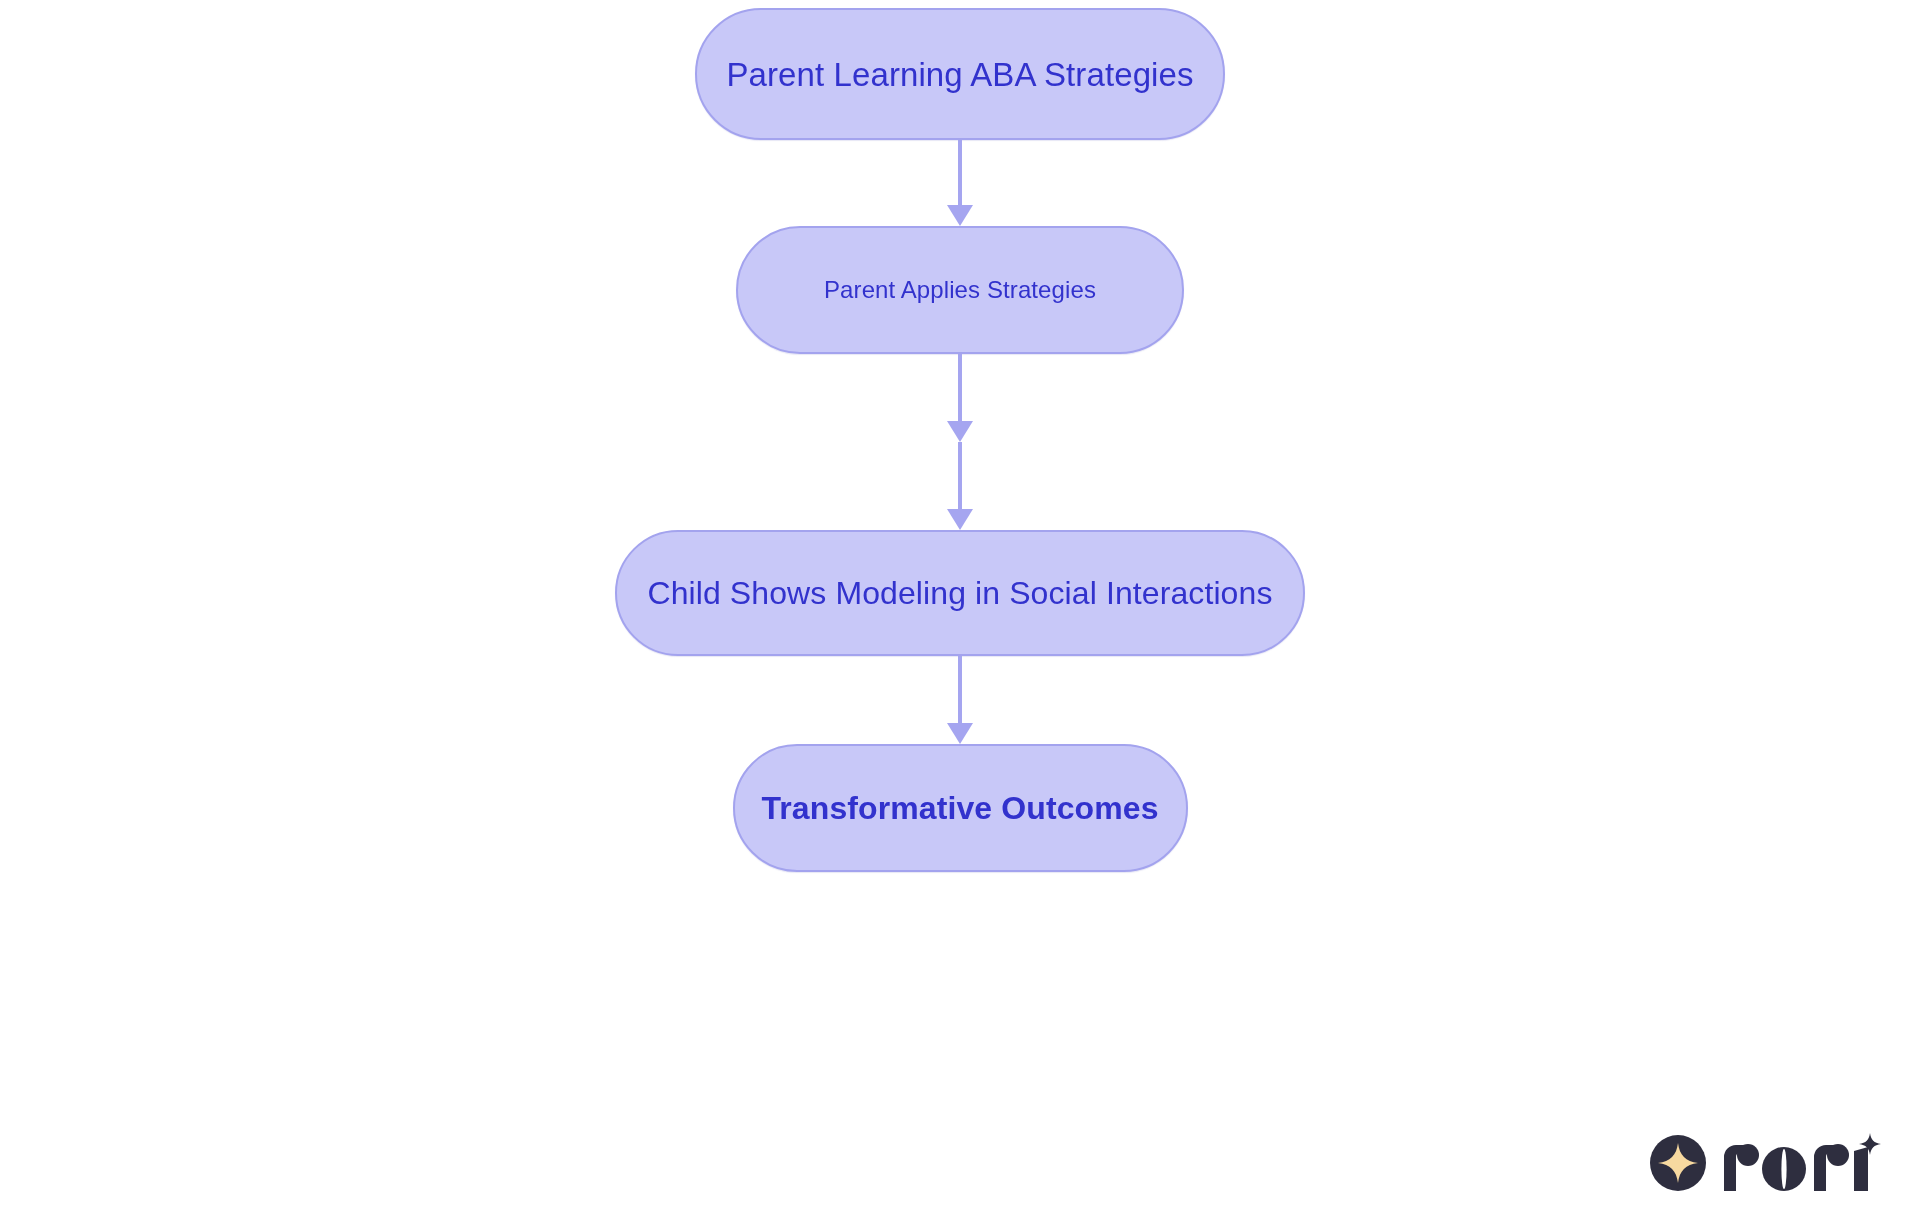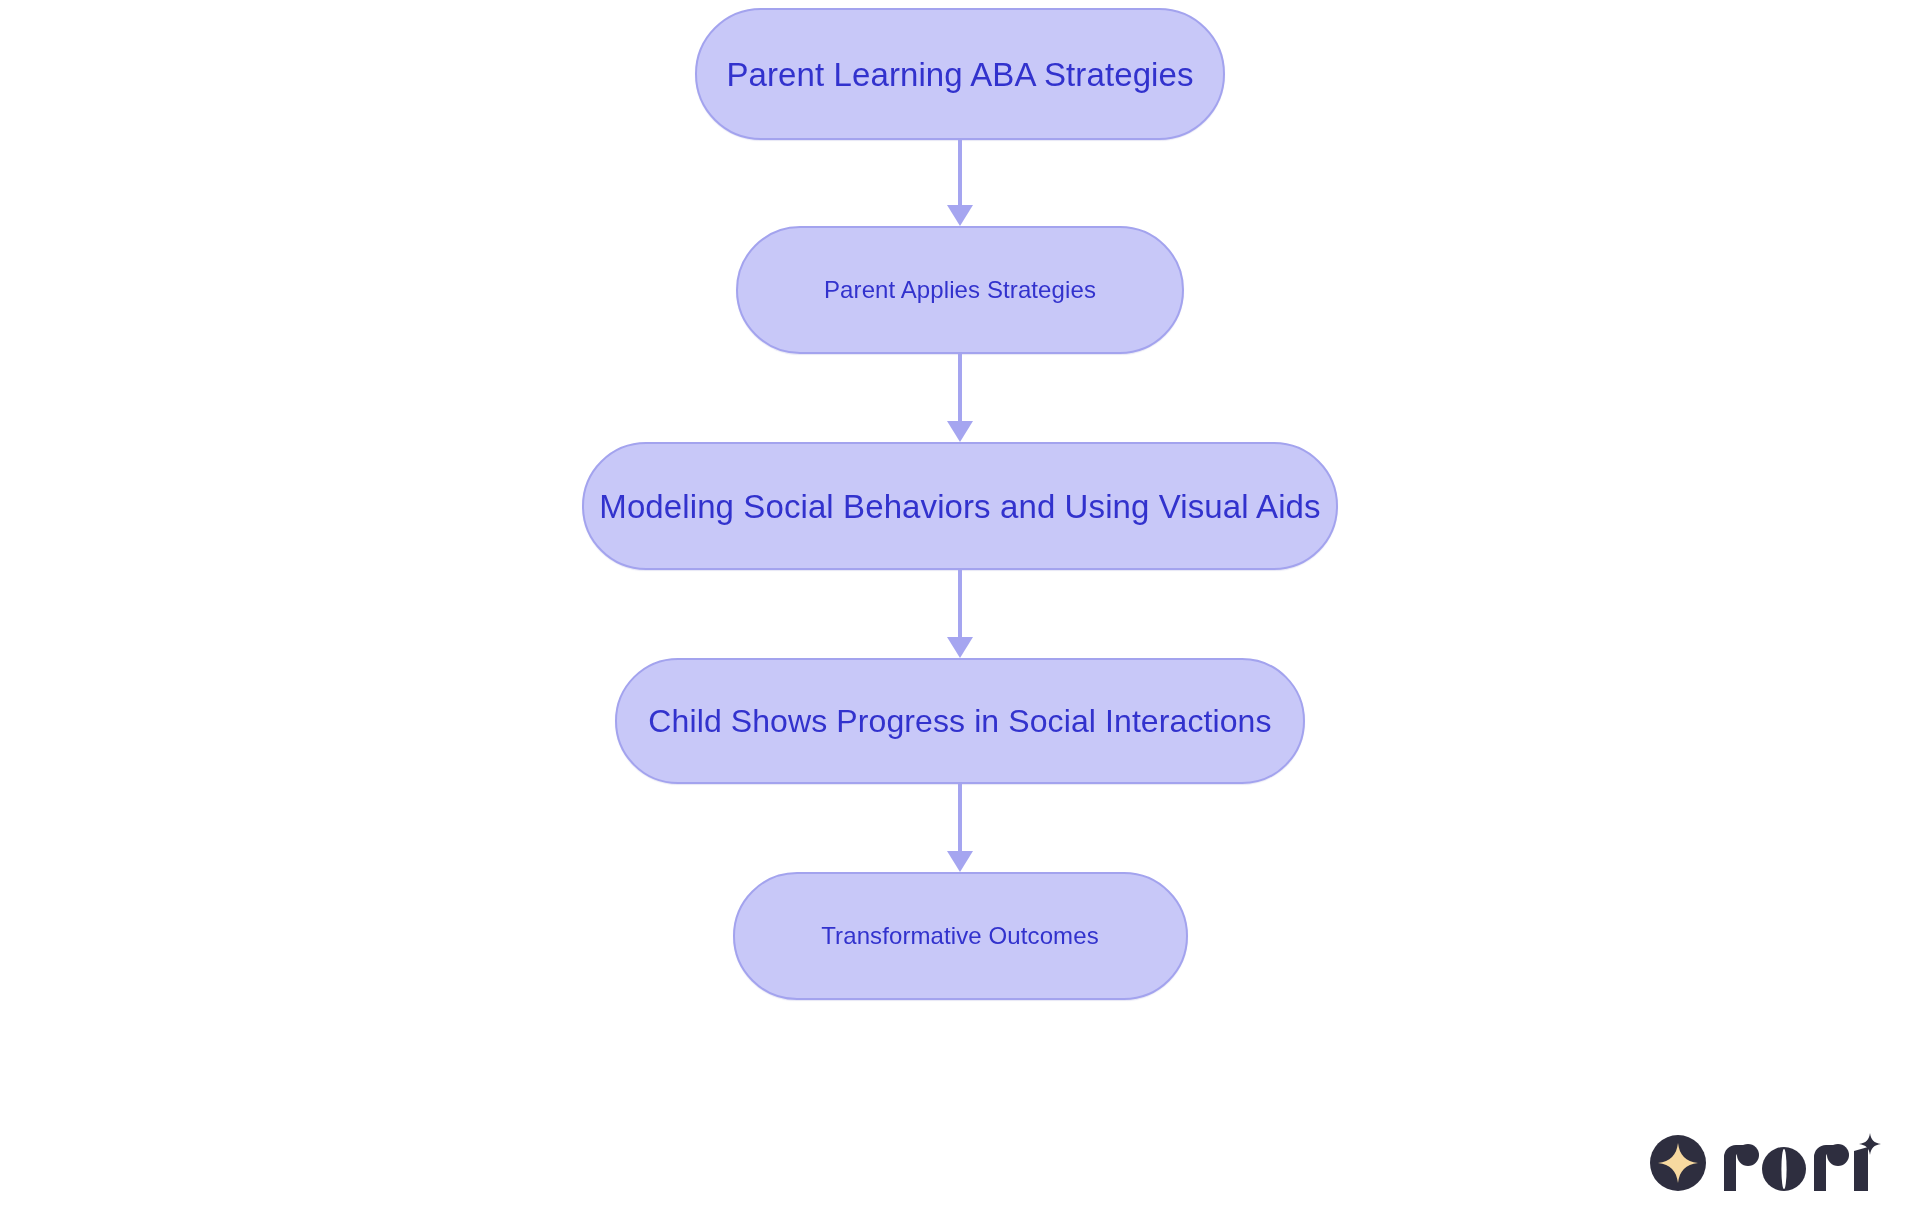--- a/index.html
+++ b/index.html
@@ -53,21 +53,21 @@
     display: block;
     line-height: 1;
     padding: 0 6px;
   }
 
   
   .node-1 { width: 530px; height: 132px; font-size: 33px; }
   .node-2 { width: 448px; height: 128px; font-size: 24px; }
   .node-3 { width: 756px; height: 128px; font-size: 33px; }
   .node-4 { width: 690px; height: 126px; font-size: 32px; }
-  .node-5 { width: 455px; height: 128px; font-size: 24px; }
+  .node-5 { width: 455px; height: 128px; font-size: 32px; font-weight: bold; }
 
   
   .connector {
     position: relative;
     width: 26px;
     display: flex;
     flex-direction: column;
     align-items: center;
     justify-content: flex-start;
   }
@@ -127,31 +127,28 @@
 
     <div class="node node-2">
       <span class="node-label">Parent Applies Strategies</span>
     </div>
 
     <div class="connector conn-2">
       <div class="connector-line"></div>
       <div class="connector-head"></div>
     </div>
 
-    <div class="node node-3">
-      <span class="node-label">Modeling Social Behaviors and Using Visual Aids</span>
-    </div>
 
     <div class="connector conn-3">
       <div class="connector-line"></div>
       <div class="connector-head"></div>
     </div>
 
     <div class="node node-4">
-      <span class="node-label">Child Shows Progress in Social Interactions</span>
+      <span class="node-label">Child Shows Modeling in Social Interactions</span>
     </div>
 
     <div class="connector conn-4">
       <div class="connector-line"></div>
       <div class="connector-head"></div>
     </div>
 
     <div class="node node-5">
       <span class="node-label">Transformative Outcomes</span>
     </div>

